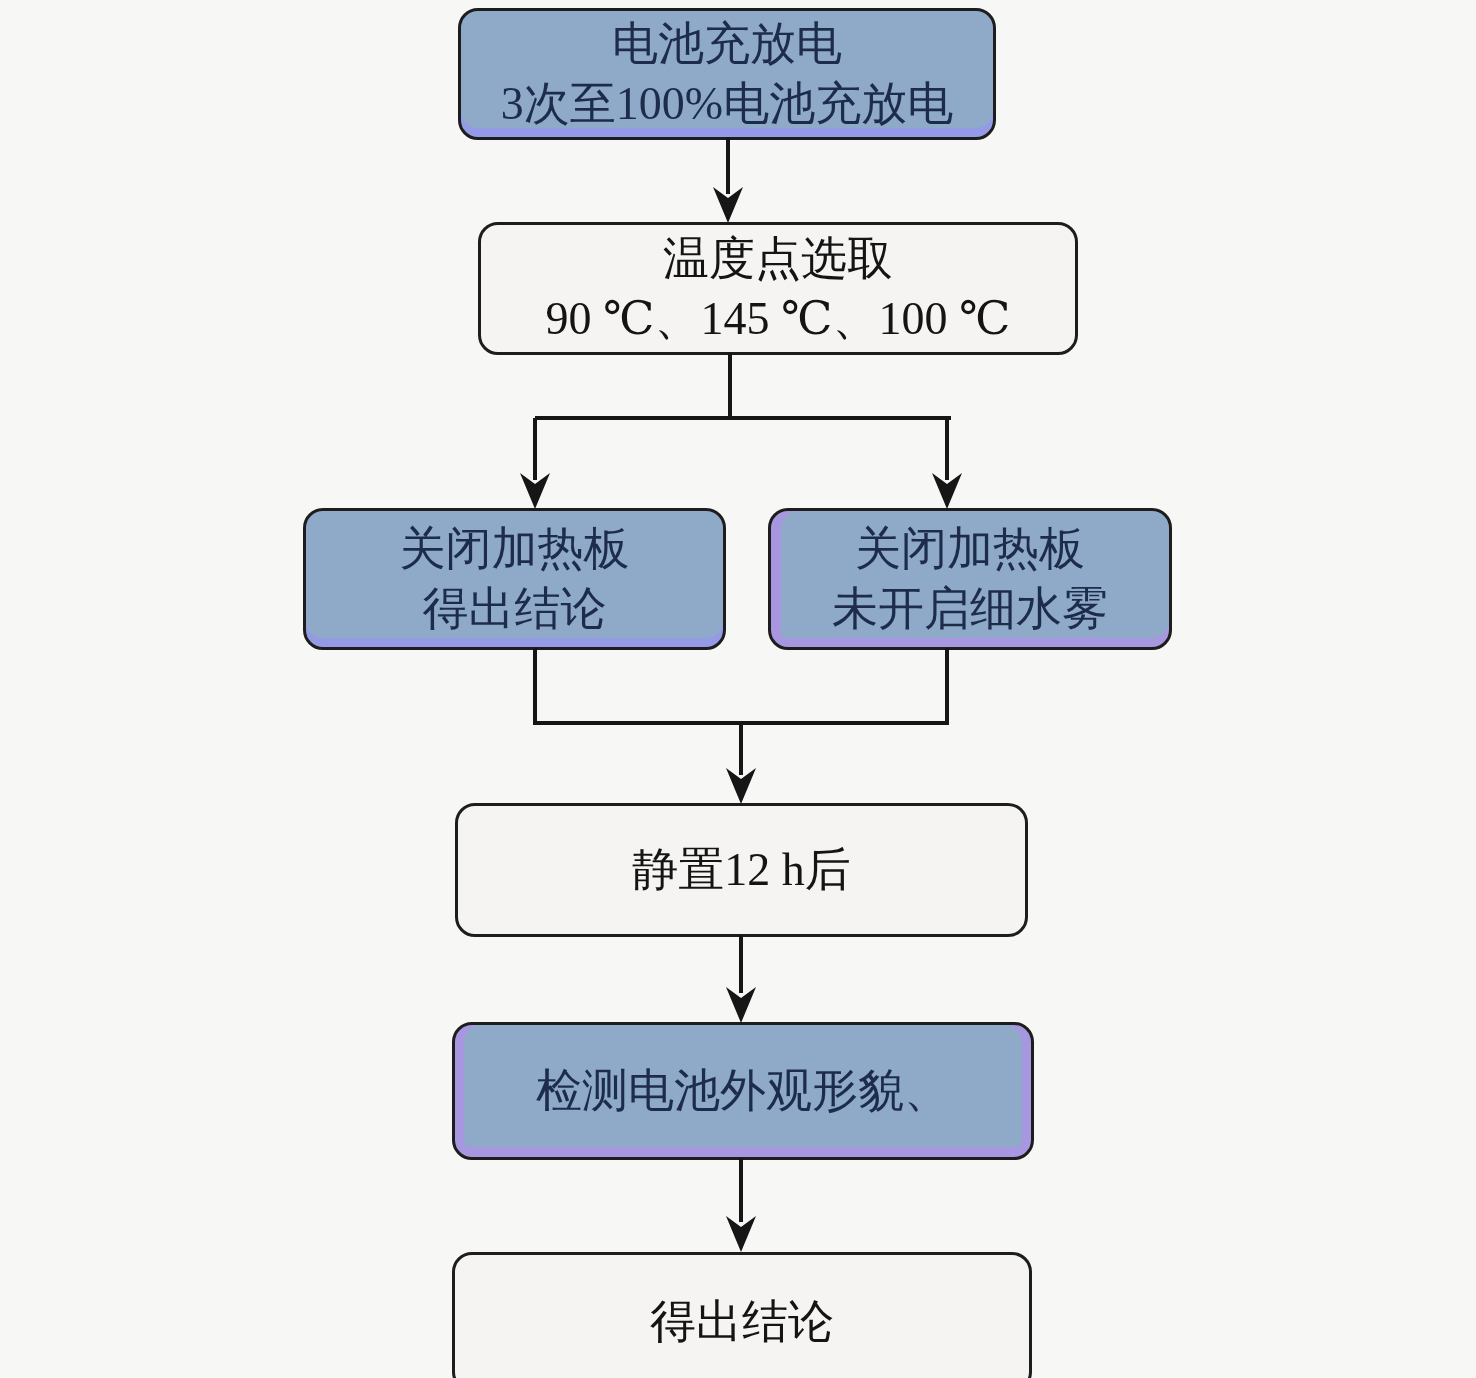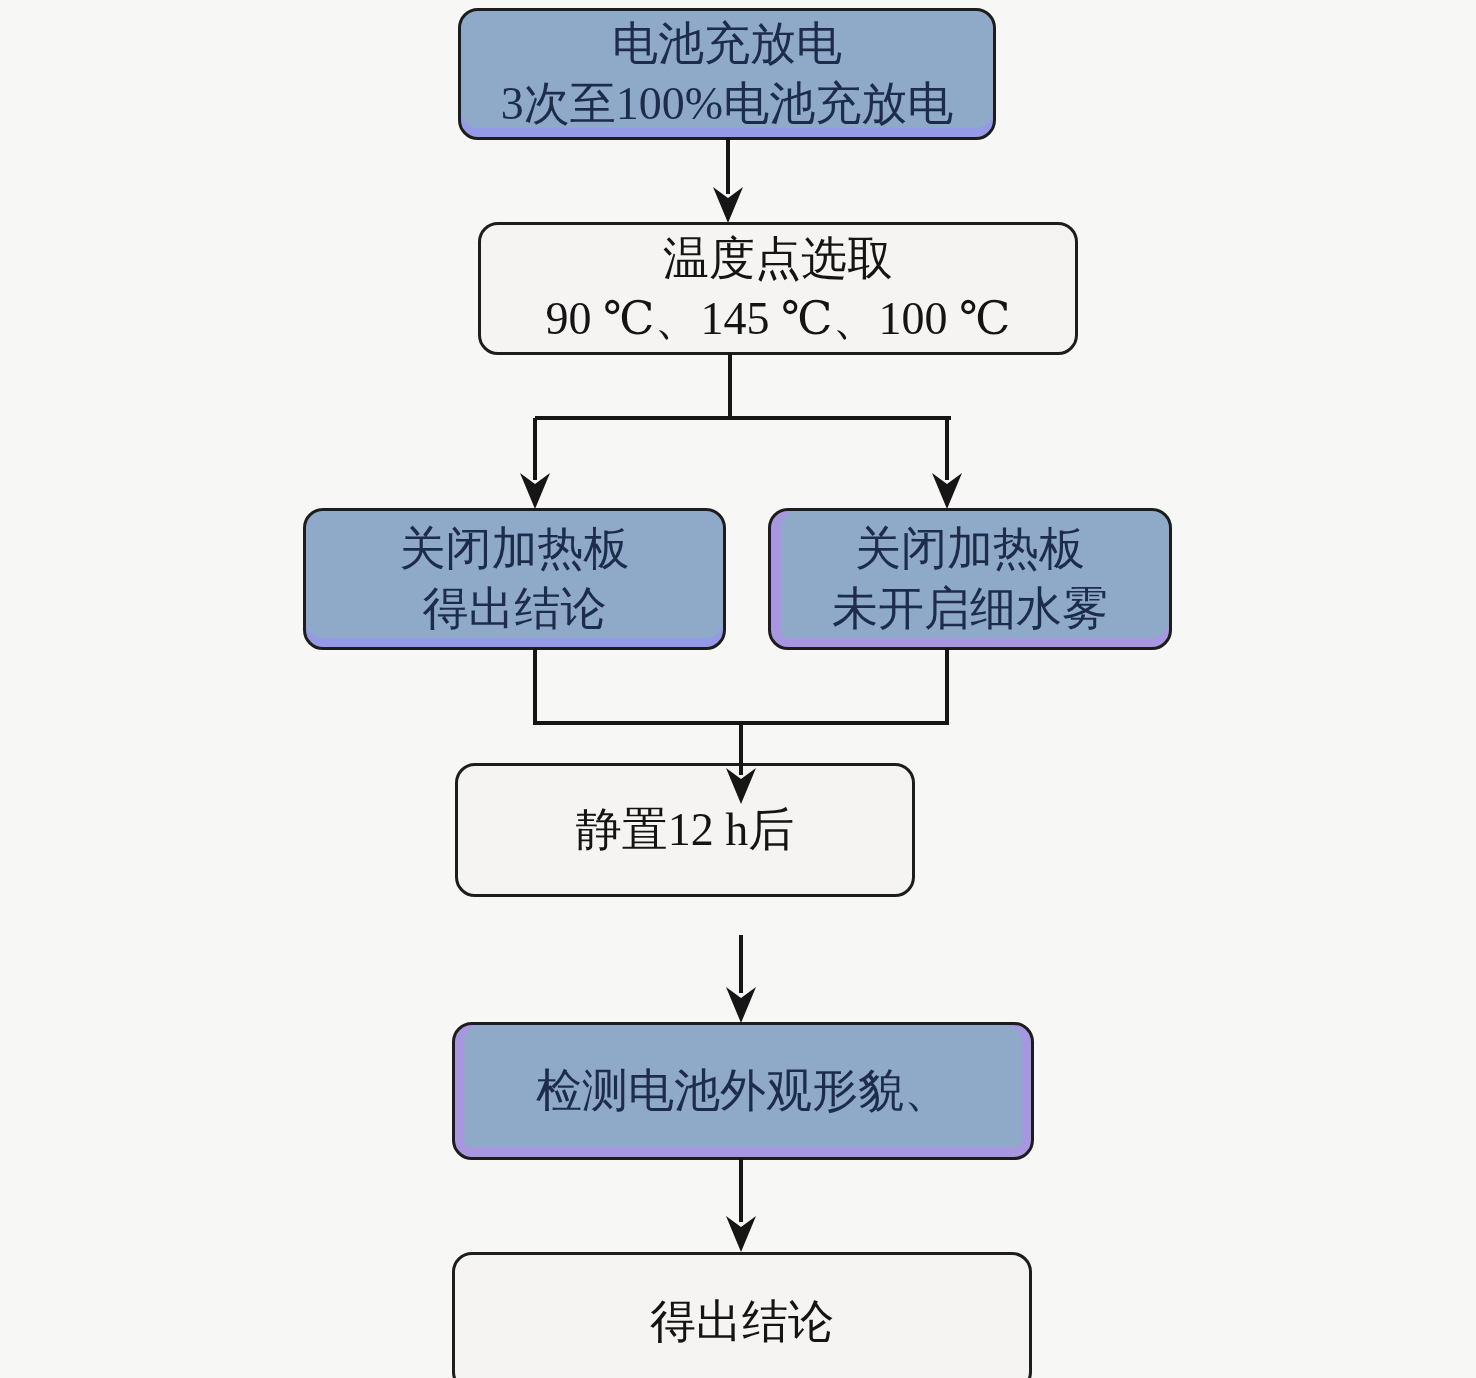--- a/index.html
+++ b/index.html
@@ -54,21 +54,21 @@
     width:30px;
     height:36px;
   }
   .arrow svg{display:block;width:100%;height:100%;}
 
   
   #node-charge     {left:458px; top:8px;    width:538px; height:132px;}
   #node-temp       {left:458px; top:222px;  width:600px; height:133px;margin-left:20px;}
   #node-mist-on    {left:303px; top:508px;  width:423px; height:142px;}
   #node-mist-off   {left:768px; top:508px;  width:404px; height:142px;}
-  #node-rest       {left:455px; top:763px;  width:460px; height:134px;}
+  #node-rest       {left:455px; top:803px;  width:573px; height:134px;}
   #node-inspect    {left:452px; top:1022px; width:582px; height:138px;}
   #node-conclusion {left:452px; top:1252px; width:580px; height:140px;}
 
   
   #c1 {left:726px; top:138px; height:56px;}
   #a1 {left:713px; top:187px;}
   #c2 {left:728px; top:353px; height:67px;}
   #c3 {left:535px; top:416px; width:416px;}
   #c4 {left:533px; top:418px; height:62px;}
   #a2 {left:520px; top:473px;}

